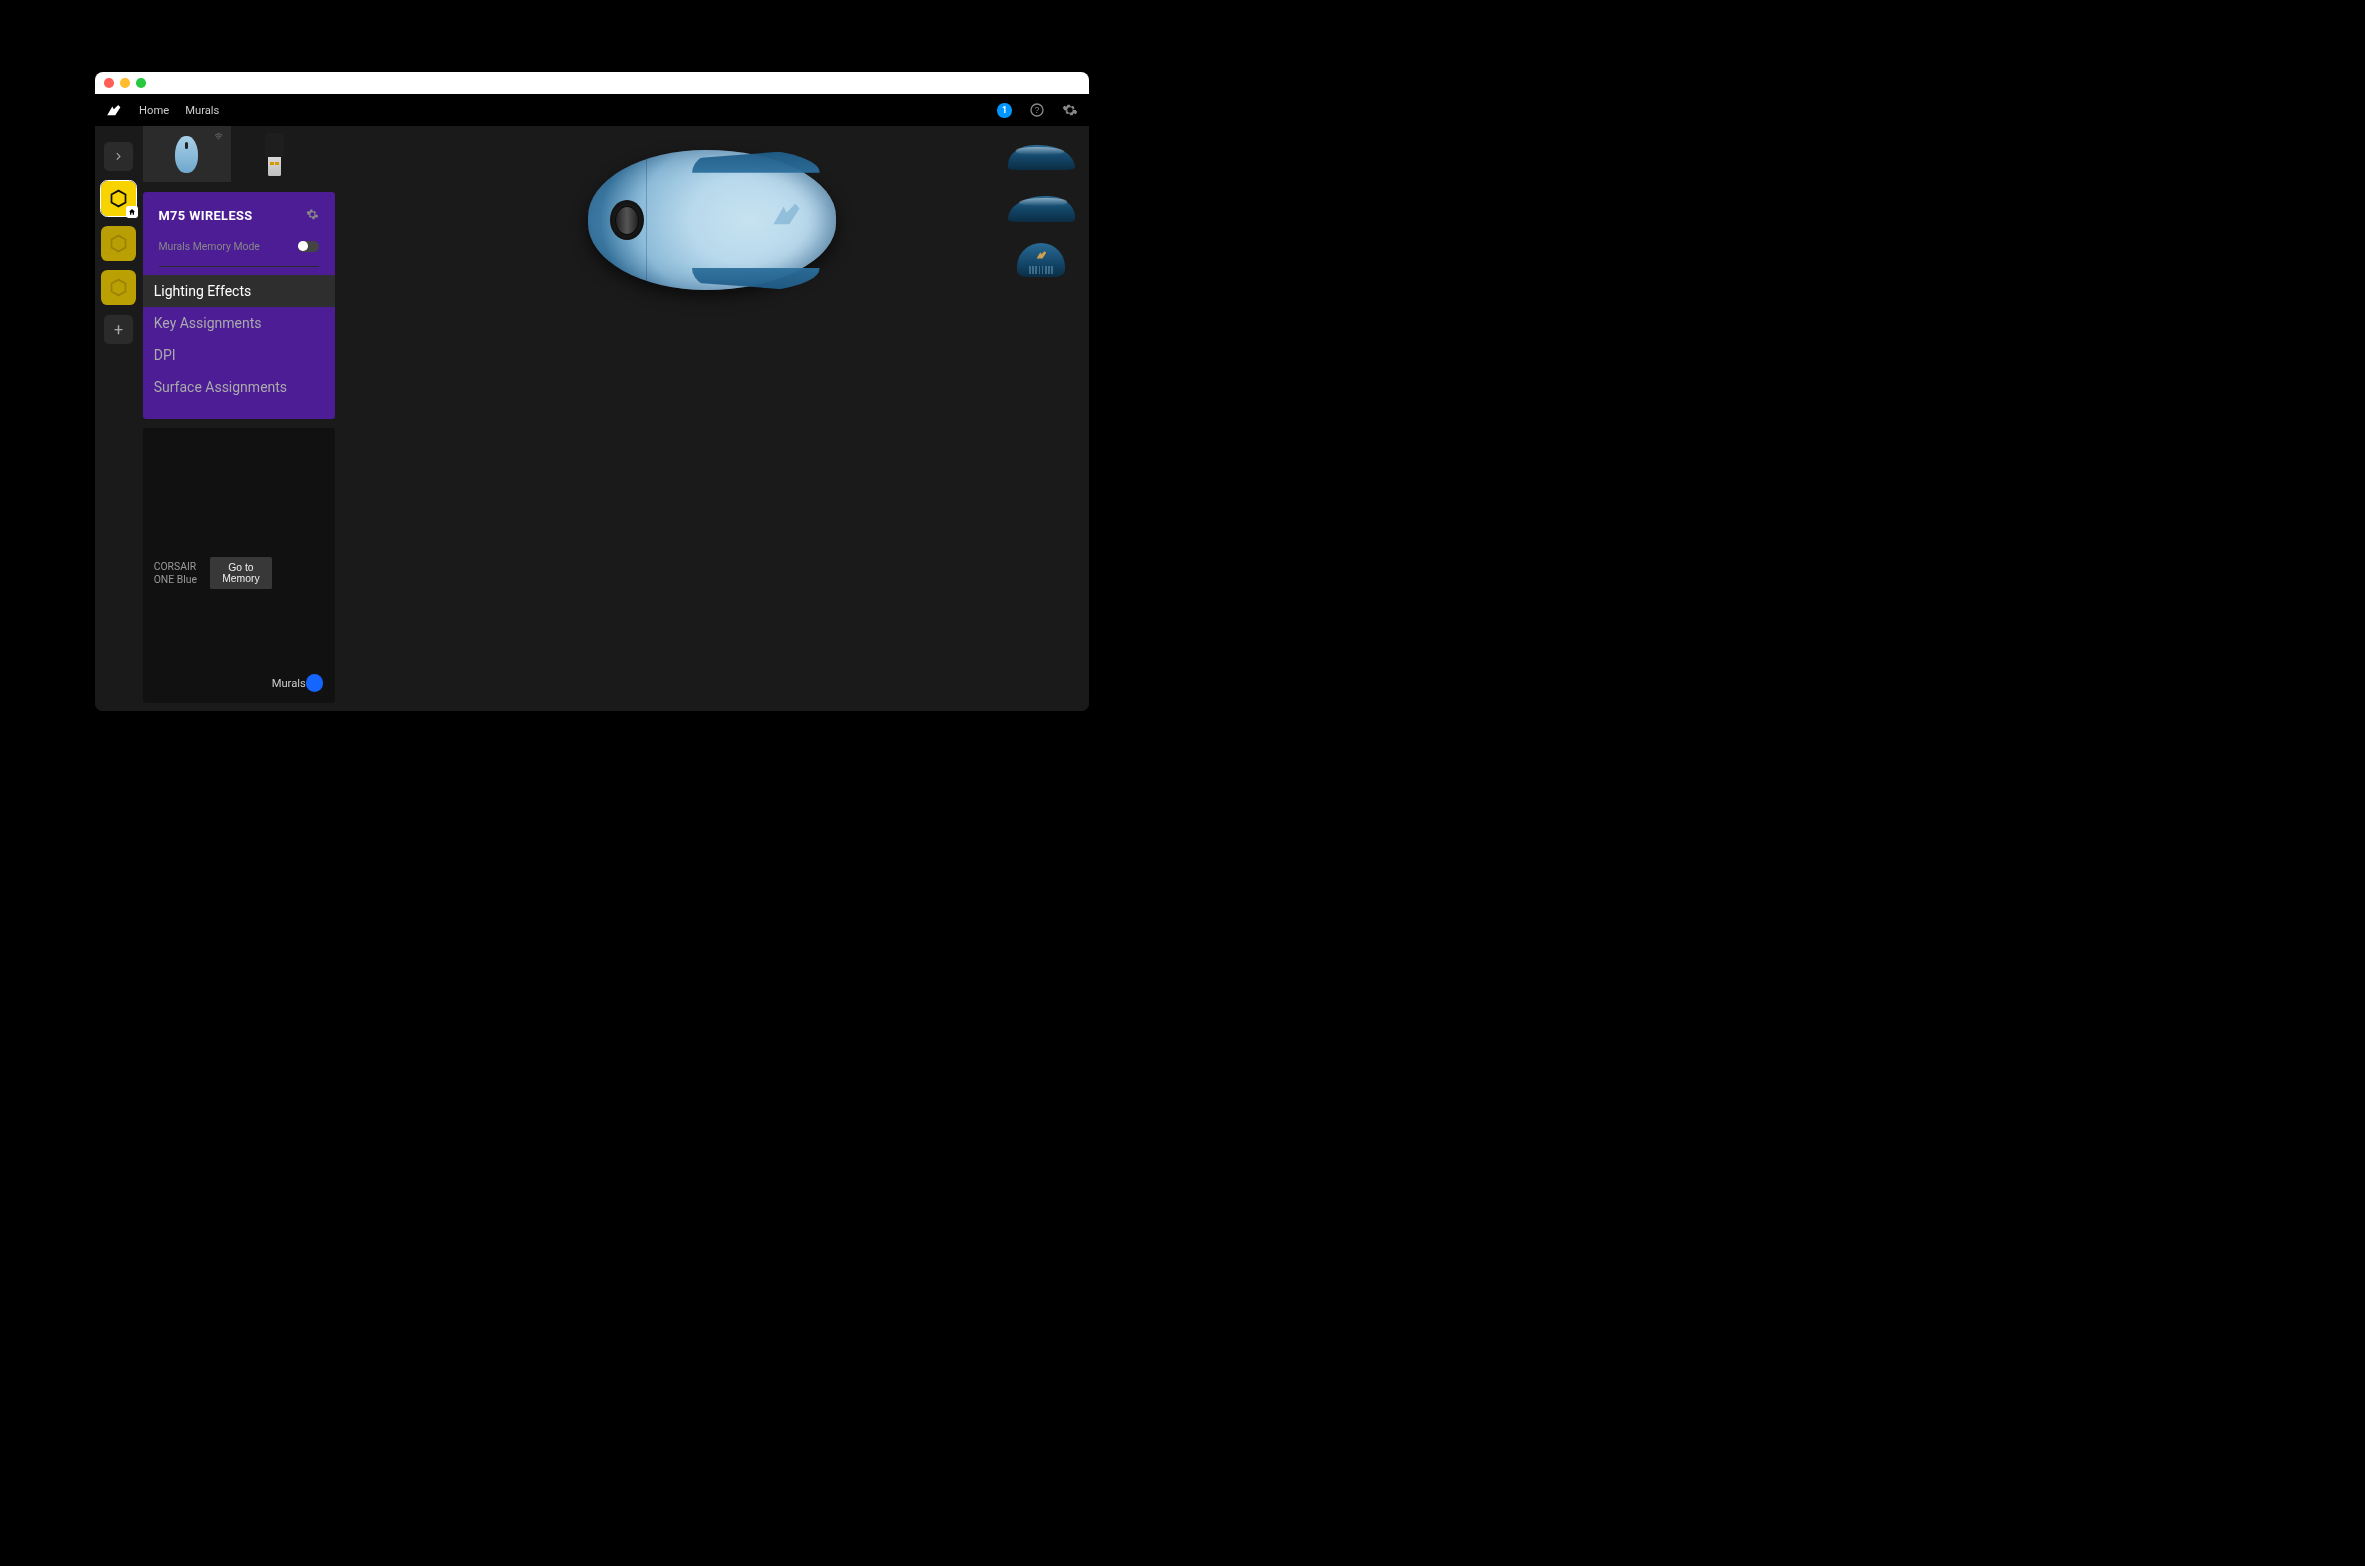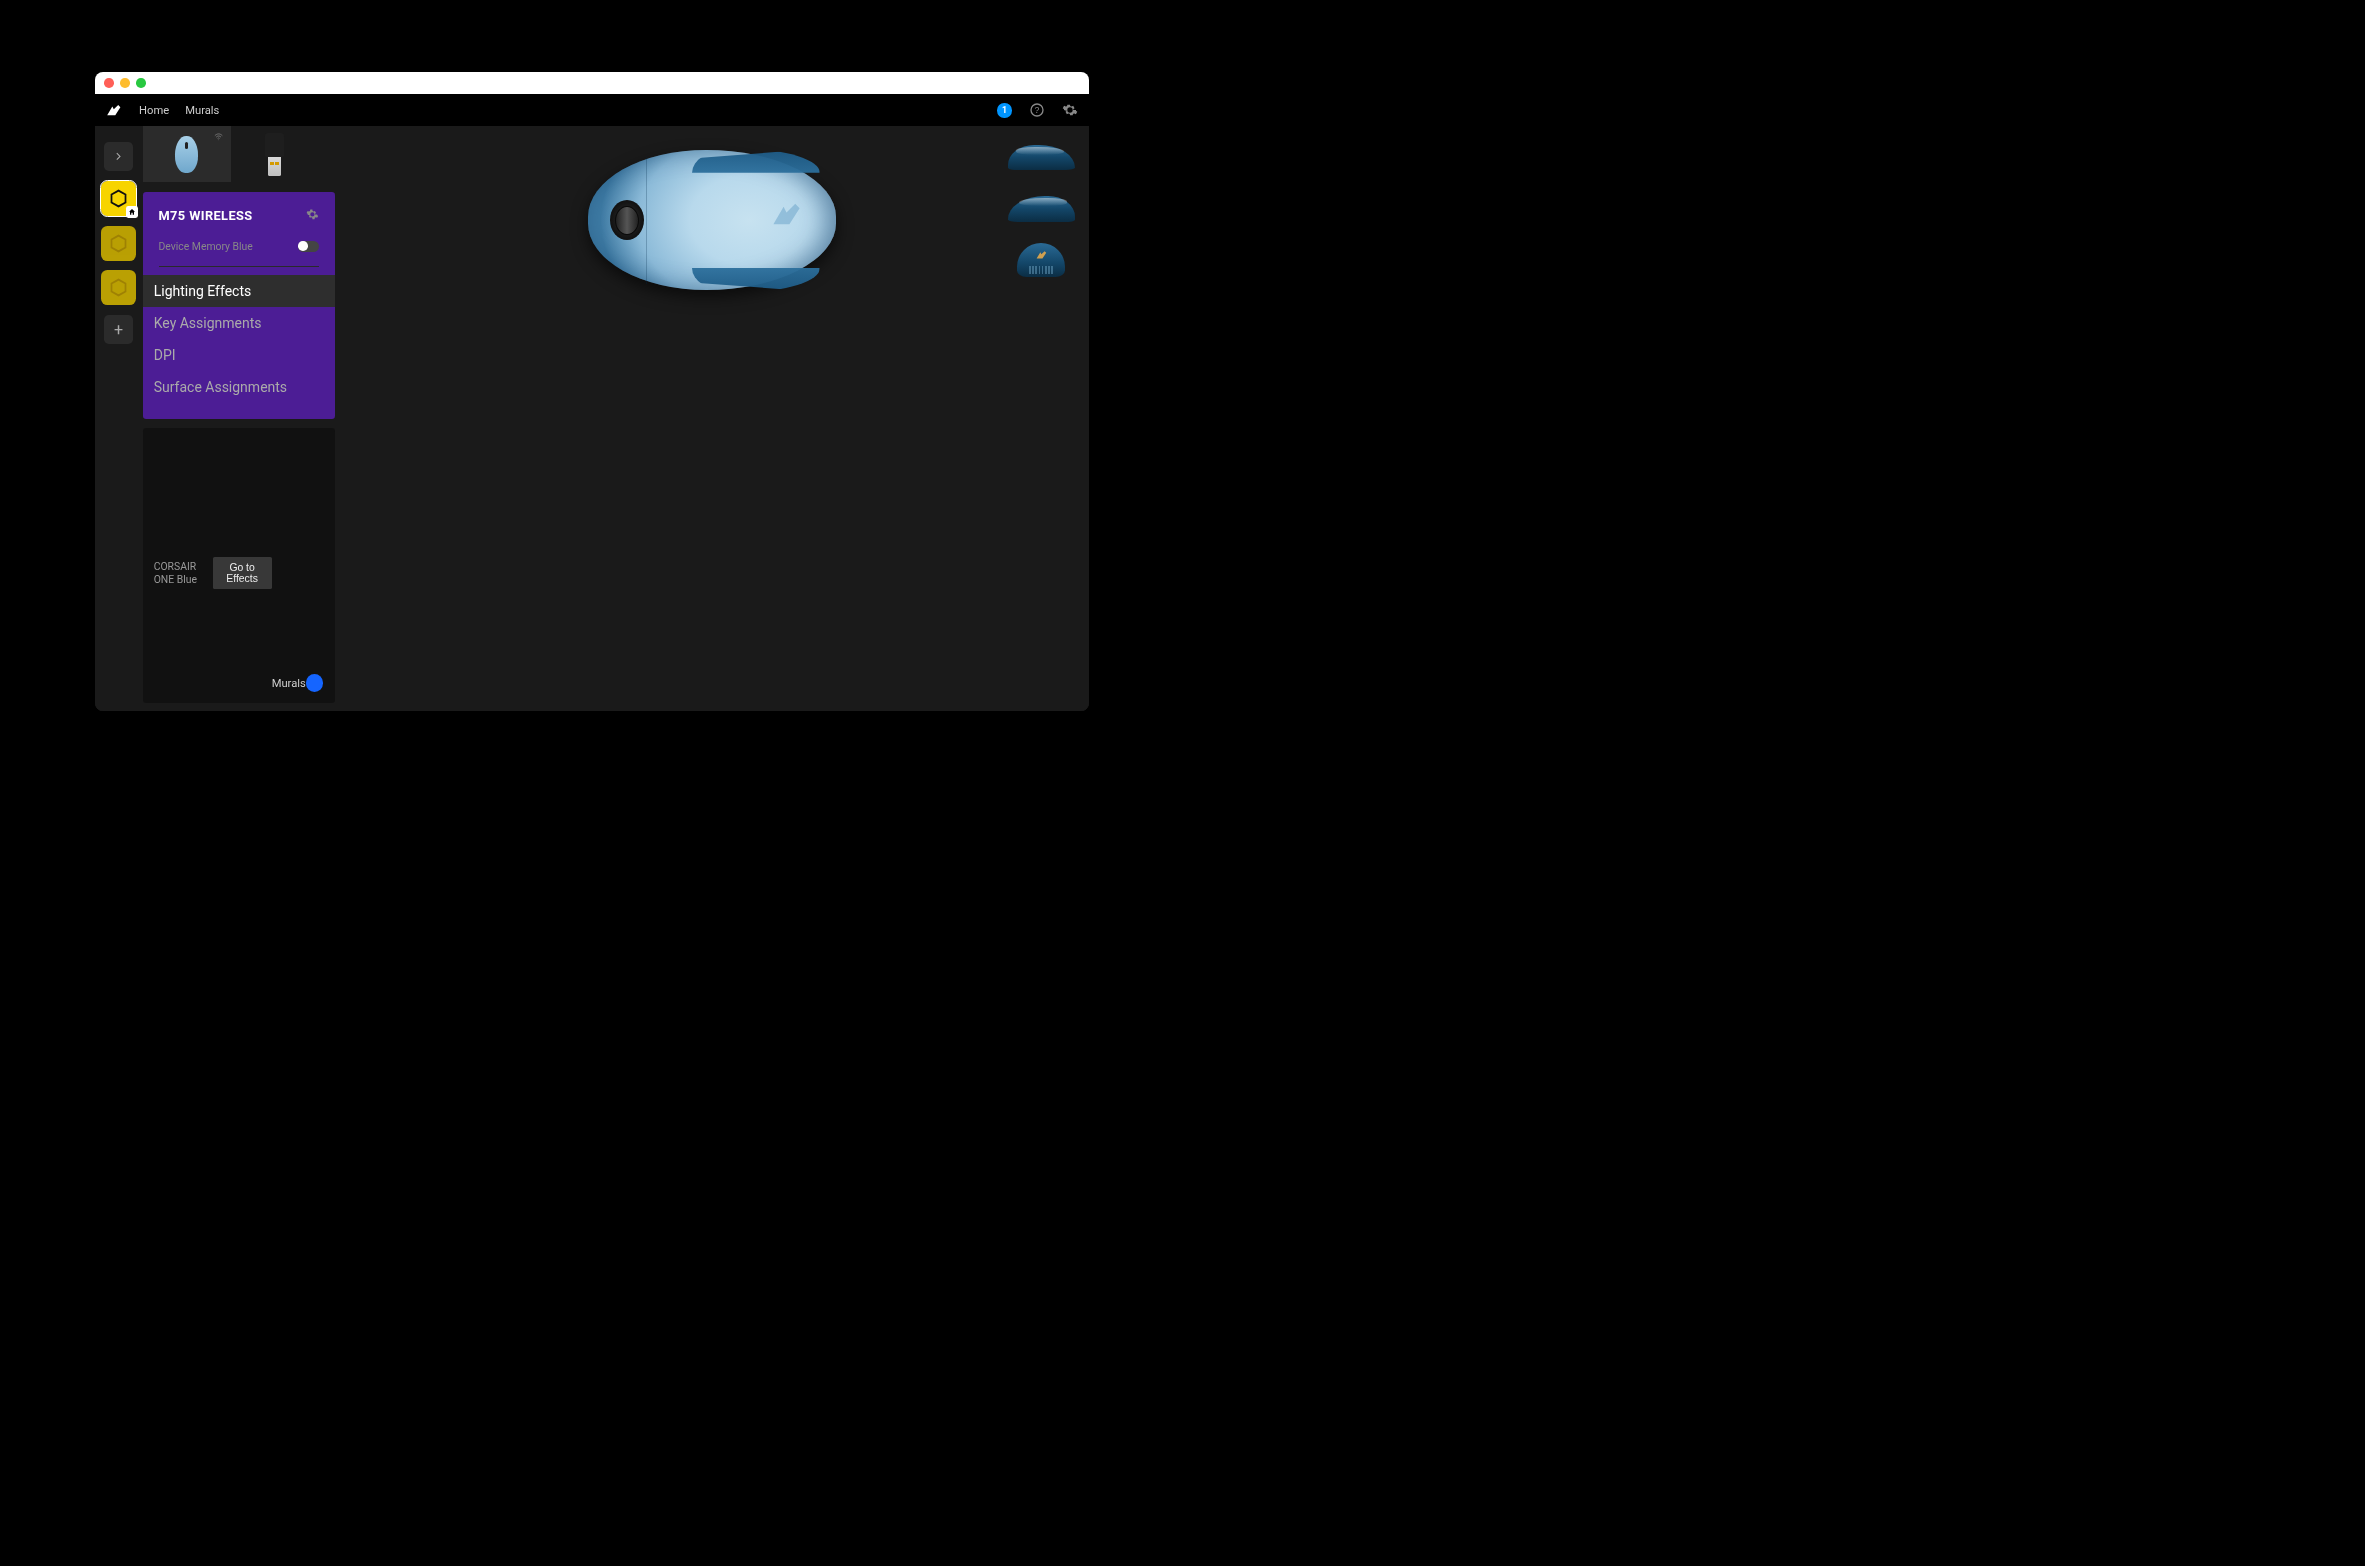--- a/index.html
+++ b/index.html
@@ -383,36 +383,36 @@
       <div class="panel">
         <h2>
           <span>M75 WIRELESS</span>
           <span class="gear-small">
             <svg viewBox="0 0 24 24" width="12.8" height="12.8">
                 <path fill="#888" d="M12 8a4 4 0 1 0 0 8 4 4 0 0 0 0-8zm9 4c0 .4 0 .8-.1 1.2l2 1.6-2 3.4-2.4-.8c-.6.4-1.3.8-2 .9l-.4 2.7h-4l-.4-2.7c-.7-.1-1.4-.5-2-.9l-2.4.8-2-3.4 2-1.6C3 12.8 3 12.4 3 12s0-.8.1-1.2l-2-1.6 2-3.4 2.4.8c.6-.4 1.3-.8 2-.9L8 3h4l.4 2.7c.7.1 1.4.5 2 .9l2.4-.8 2 3.4-2 1.6c.1.4.2.8.2 1.2z"></path>
               </svg>
           </span>
         </h2>
         <div class="mem-row">
-          <span>Device Memory Blue</span>
+          <span>Murals Memory Mode</span>
           <div class="toggle"></div>
         </div>
         <div class="menu-list">
           <div class="menu-item selected">Lighting Effects</div>
           <div class="menu-item">Key Assignments</div>
           <div class="menu-item">DPI</div>
           <div class="menu-item">Surface Assignments</div>
         </div>
       </div>
 
       <div class="effects-panel">
         <div class="color-preview" style="background:#2f7bff"></div>
         <div class="effect-row">
           <span>CORSAIR ONE Blue</span>
-          <button class="btn-small">Go to Effects</button>
+          <button class="btn-small">Go to Memory</button>
         </div>
         <div class="murals-footer">
           <span>Murals</span>
           <div class="color-dot" style="background:#1565ff"></div>
         </div>
       </div>
     </div>
 
     <div class="main-canvas">
       <div class="mouse-top">

